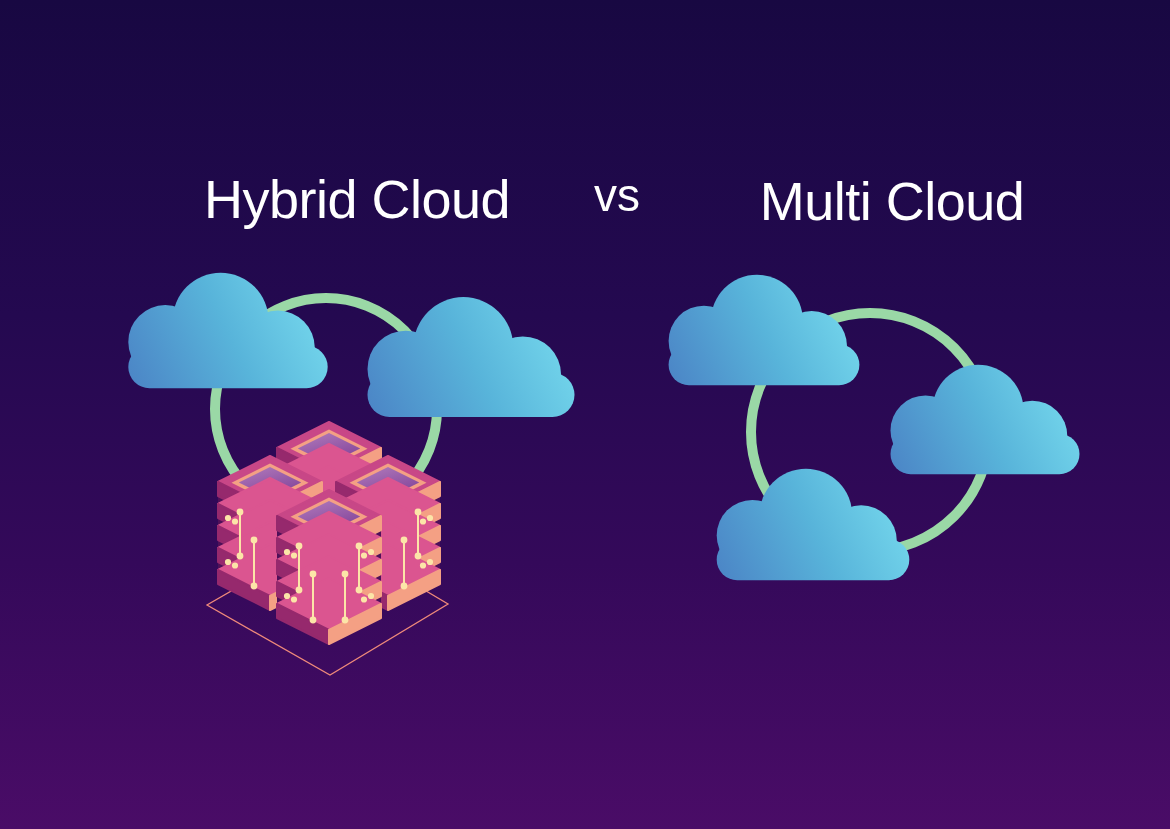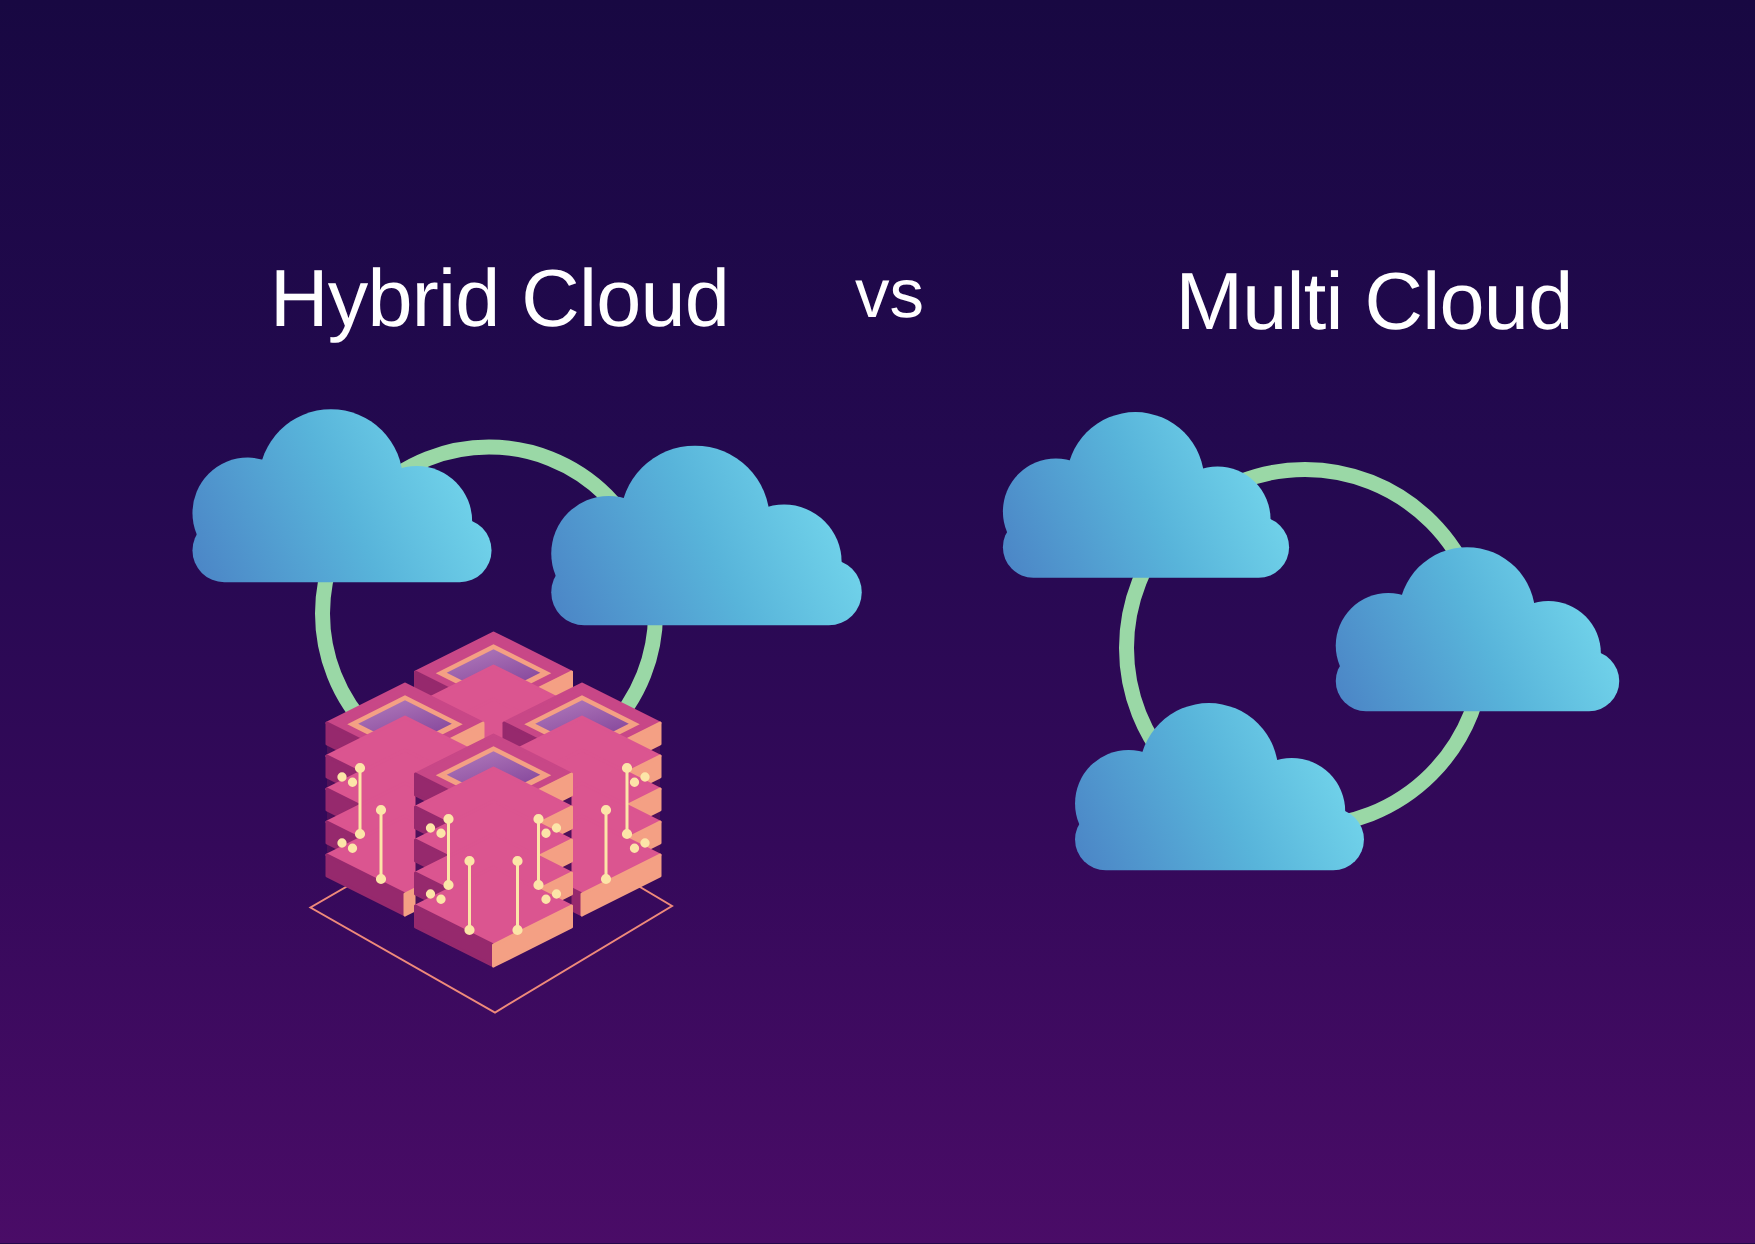--- a/index.html
+++ b/index.html
@@ -7,21 +7,21 @@
     width:1170px;height:829px;position:relative;overflow:hidden;
     font-family:"Liberation Sans", sans-serif;
     background:#180842;
   }
   .stage{
     position:absolute;inset:0;
     background:linear-gradient(180deg,#180842 0%,#240950 38%,#34095a 68%,#4a0c67 100%);
   }
   .title-label{
     position:absolute;color:#ffffff;white-space:nowrap;line-height:1;
-    transform:translateX(-50%);letter-spacing:-0.5px;font-weight:400;
+    transform:translateX(-50%);letter-spacing:-0.5px;font-weight:400;margin-left:24px;
   }
   .title-main{font-size:54px;}
   .title-vs{font-size:46px;letter-spacing:0;}
   .abs{position:absolute;}
   svg{display:block;overflow:visible}
 </style>
 </head>
 <body>
 
 <div class="stage">
@@ -89,21 +89,21 @@
           <circle cx="35" cy="65.5" r="2.1"></circle>
         <circle cx="42" cy="106" r="2.1"></circle>
           <circle cx="35" cy="109.5" r="2.1"></circle>
       </g>
     </defs>
   </svg>
 
   <div>
     <span class="title-label title-main" style="left:333px;top:172px;">Hybrid Cloud</span>
     <span class="title-label title-vs" style="left:593px;top:172px;">vs</span>
-    <span class="title-label title-main" style="left:916px;top:174px;text-align:right;">Multi Cloud</span>
+    <span class="title-label title-main" style="left:868px;top:174px;text-align:right;">Multi Cloud</span>
   </div>
 
   <div>
 
     <svg class="abs" style="left:209px;top:292px" width="234" height="234" viewBox="0 0 234 234">
       <circle cx="117" cy="117" r="111" fill="none" stroke="#9ad8a6" stroke-width="10"></circle>
     </svg>
 
     <svg class="abs" style="left:199px;top:414px" width="260" height="270" viewBox="0 0 260 270">
       <polygon points="131,120 249,190 131,261 8,191" fill="none" stroke="#ef8a7a" stroke-width="1.3"></polygon>

